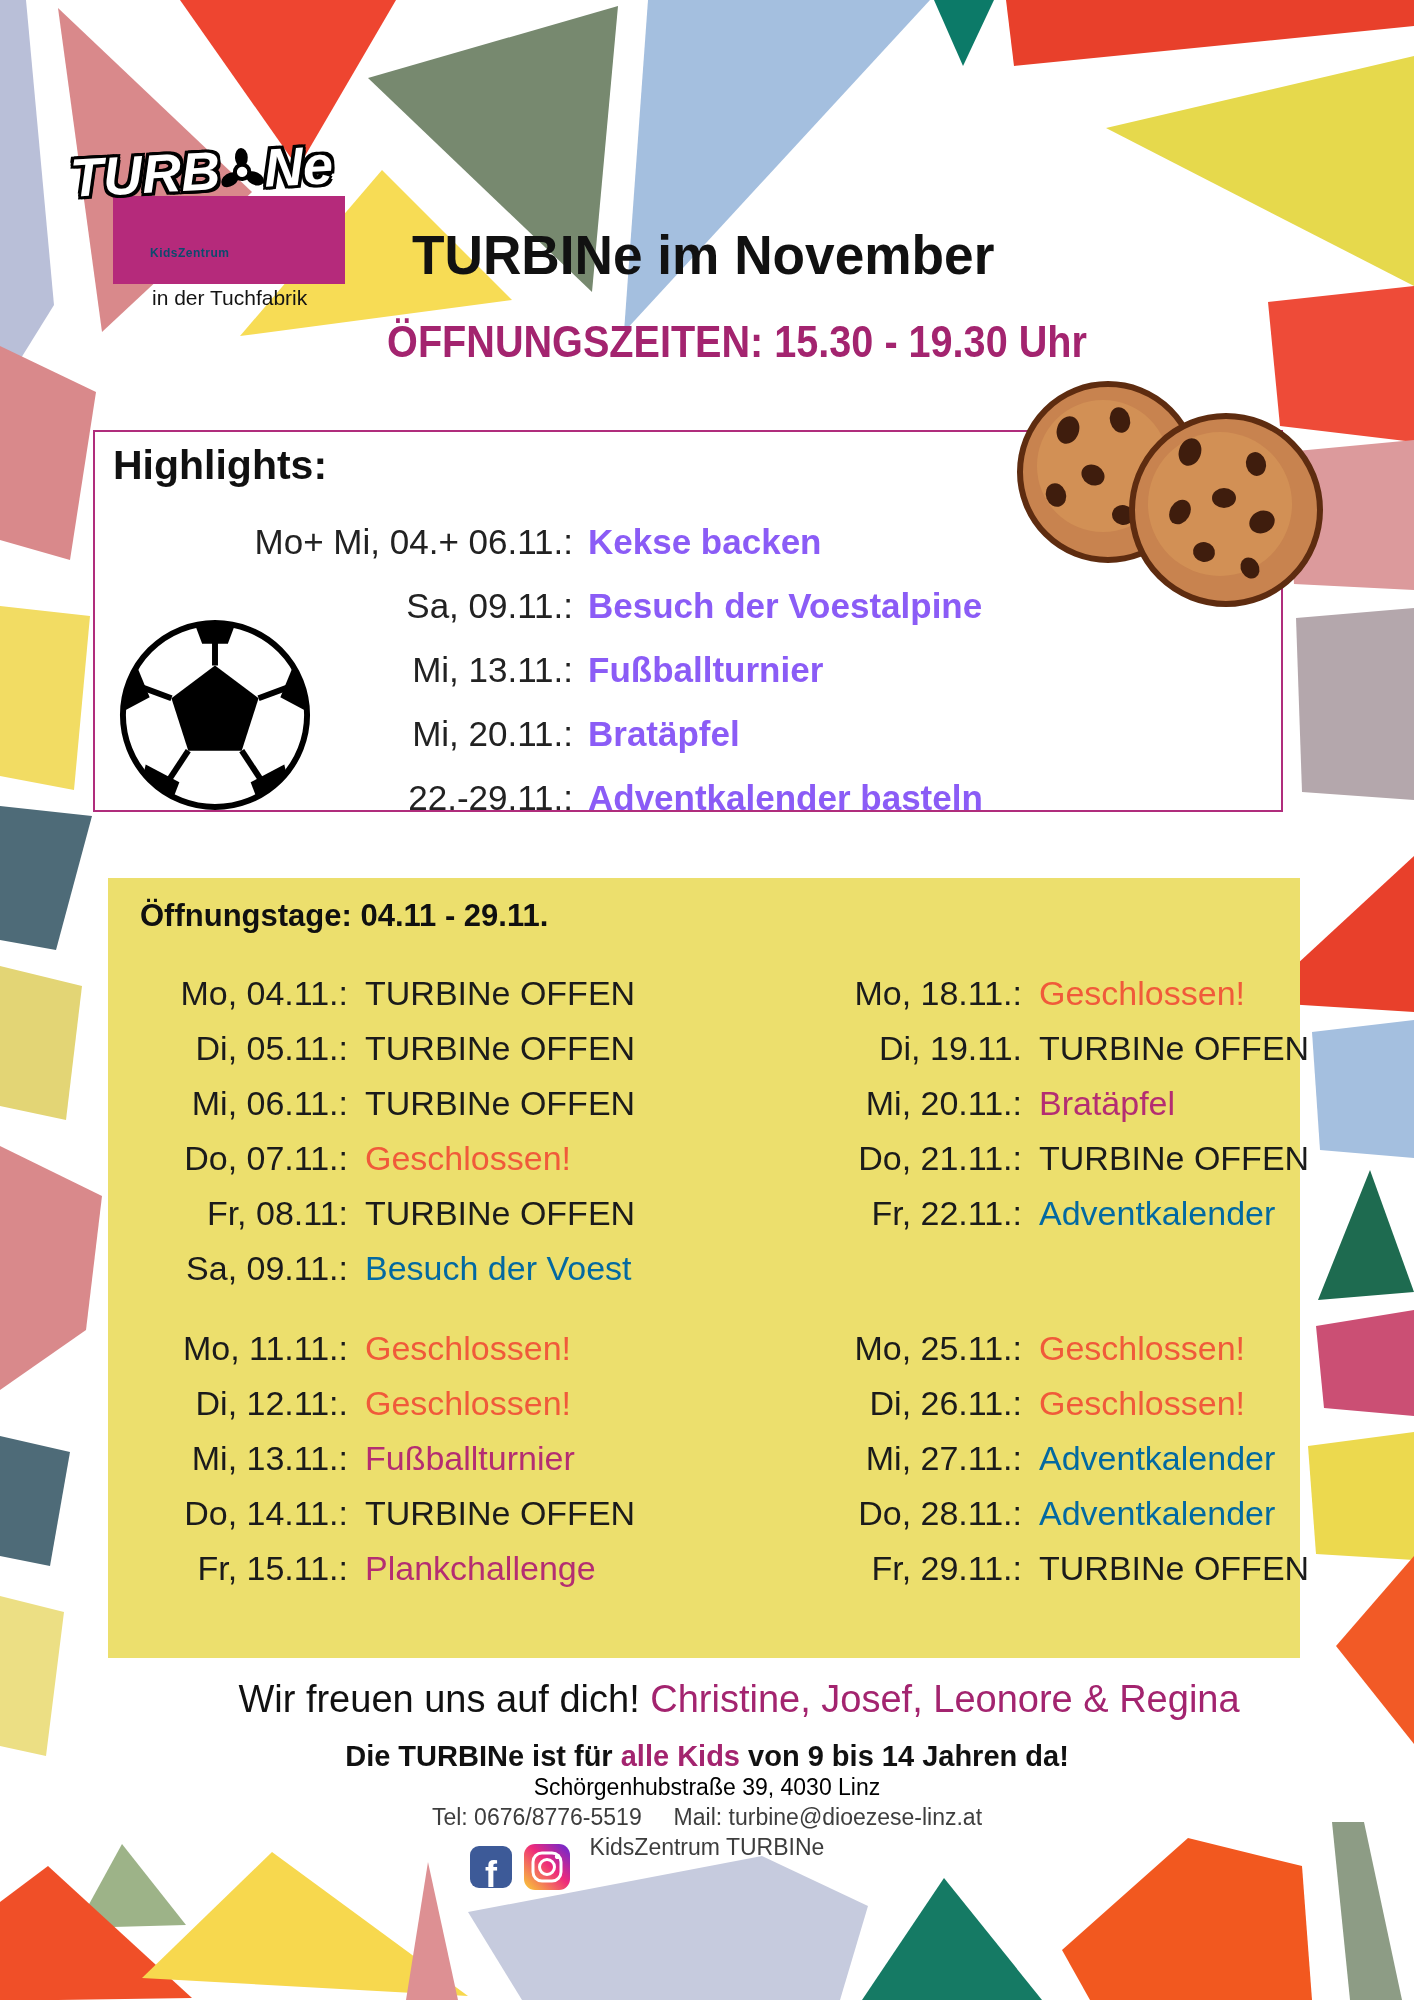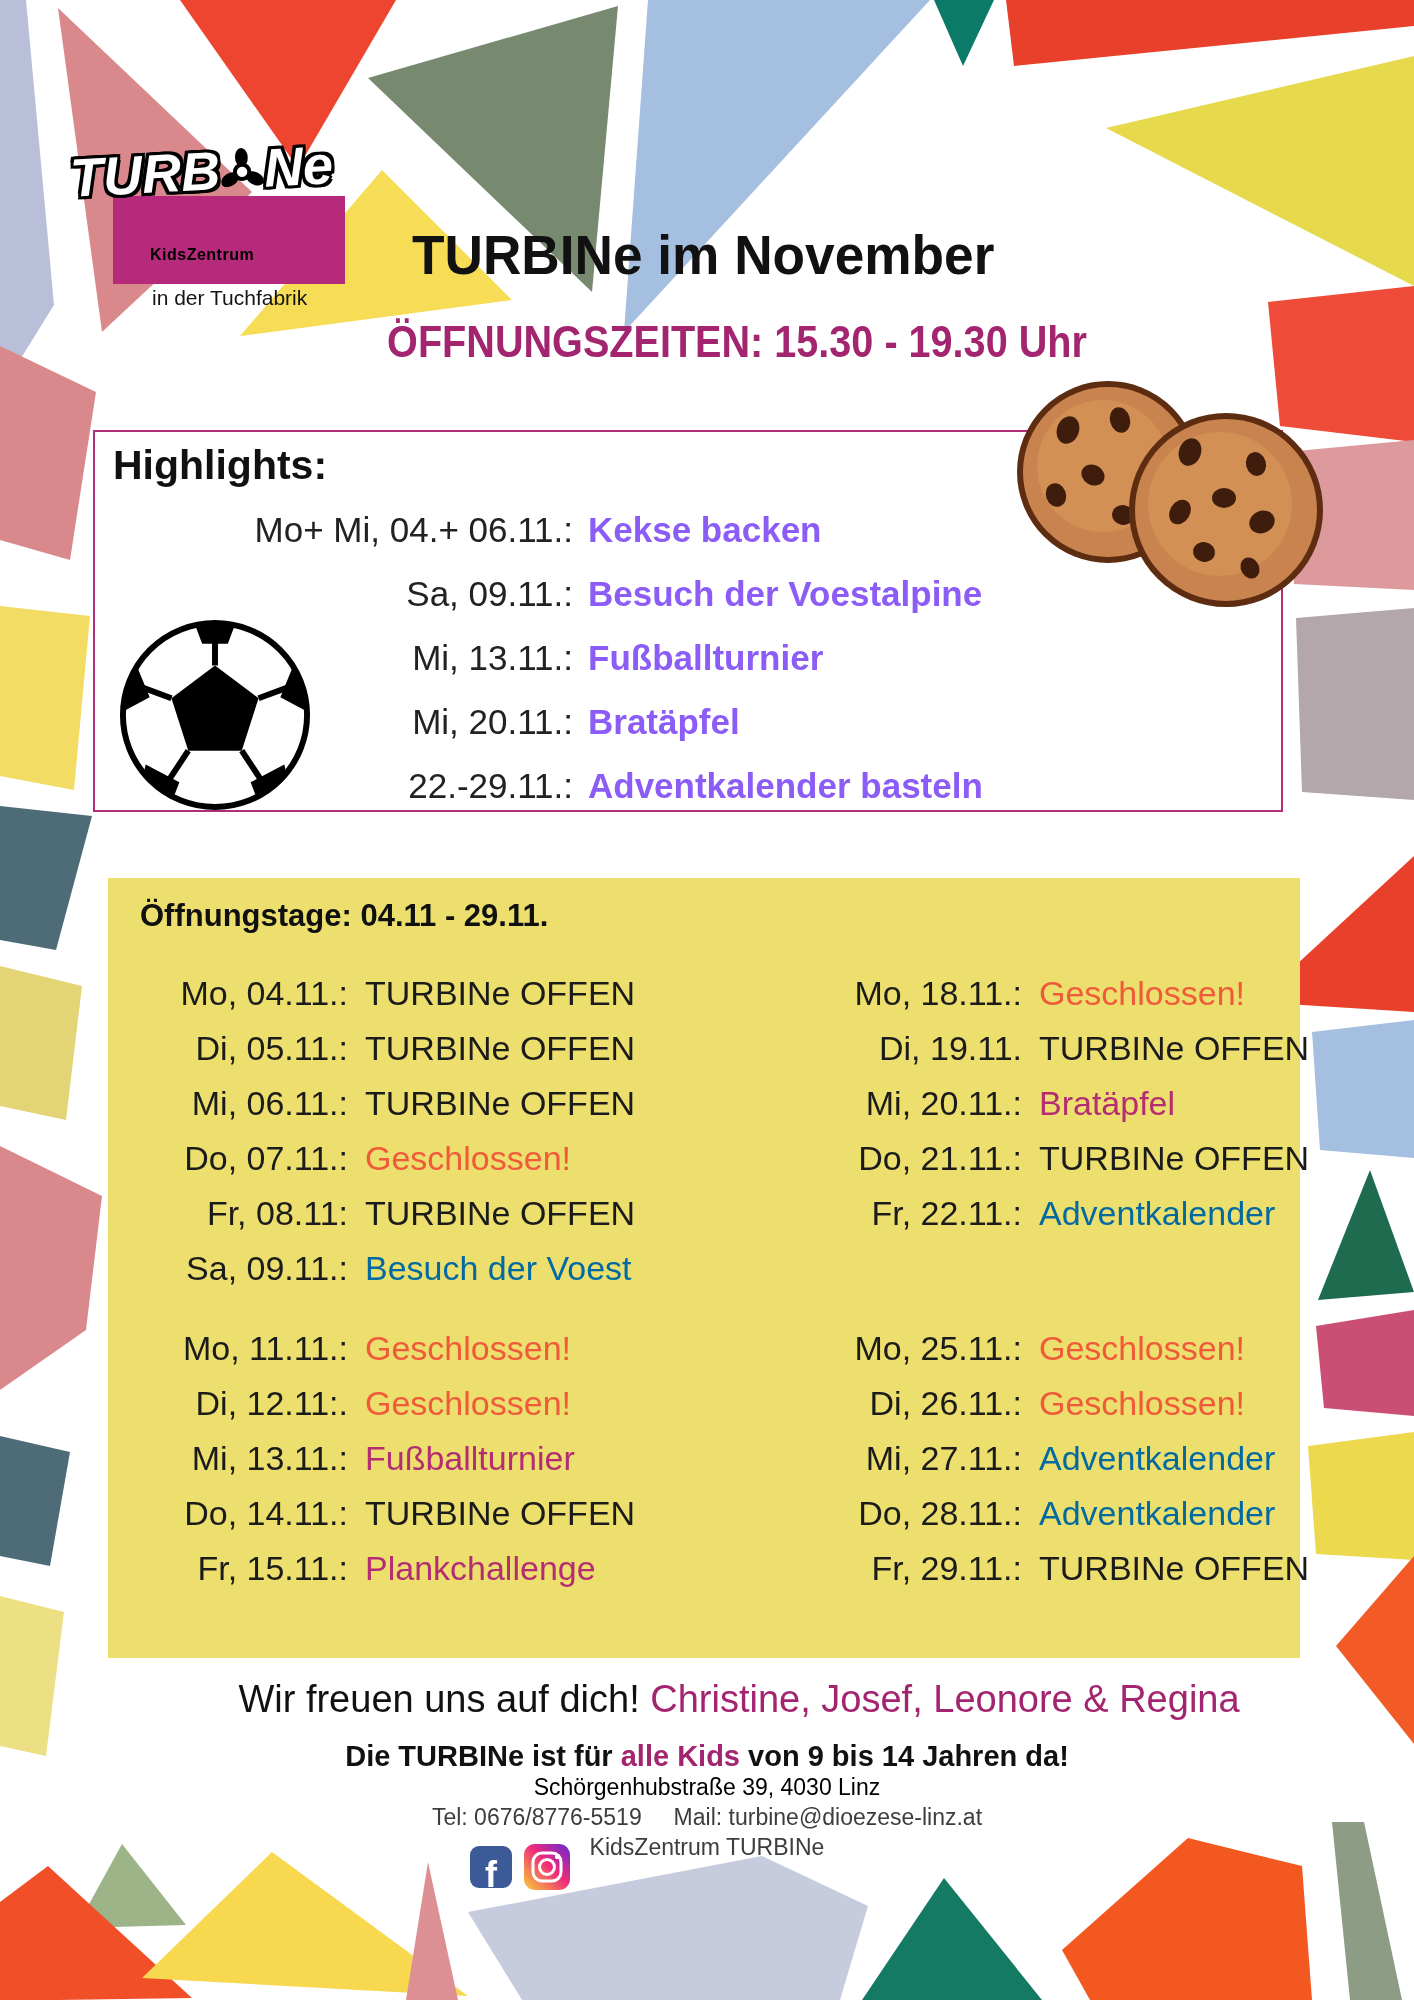--- a/index.html
+++ b/index.html
@@ -8,34 +8,34 @@
   .decor{position:absolute;left:0;top:0;width:1414px;height:2000px;z-index:0;}
   .abs{position:absolute;}
 
   
   .logo-bg{left:113px;top:196px;width:232px;height:88px;background:#b52a7b;z-index:1;}
   .logo-word{left:70px;top:140px;z-index:2;font-size:54px;font-weight:900;font-style:italic;
              color:#fff;white-space:nowrap;transform:rotate(-3deg);
              text-shadow:3px 3px 0 #000,-3px -3px 0 #000,3px -3px 0 #000,-3px 3px 0 #000,
                          0 3px 0 #000,3px 0 0 #000,0 -3px 0 #000,-3px 0 0 #000;}
   .logo-word .pin{display:inline-block;width:48px;height:48px;vertical-align:-8px;margin:0 -2px;}
-  .logo-sub1{left:150px;top:246px;z-index:3;font-size:16px;font-weight:700;color:#000000;letter-spacing:.5px;}
+  .logo-sub1{left:150px;top:246px;z-index:3;font-size:12px;font-weight:700;color:#0c4a6e;letter-spacing:.5px;}
   .logo-sub2{left:152px;top:286px;z-index:3;font-size:21px;color:#141414;}
 
   
   .title{left:412px;top:222px;z-index:2;font-size:56px;font-weight:800;letter-spacing:0;
          transform:scaleX(.95);transform-origin:left;white-space:nowrap;}
   .hours{left:247px;top:316px;width:980px;z-index:2;text-align:center;font-size:45px;font-weight:800;
          color:#a3246f;transform:scaleX(.88);transform-origin:center;white-space:nowrap;}
 
   
   .hl-box{left:93px;top:430px;width:1186px;height:378px;background:#fff;border:2px solid #b02d7c;z-index:1;}
   .hl-head{left:113px;top:442px;z-index:2;font-size:41px;font-weight:800;}
   .hl-rows{left:113px;top:498px;width:1130px;z-index:2;}
-  .hl-row{display:flex;align-items:center;height:64px;}
+  .hl-row{display:flex;align-items:flex-end;height:64px;}
   .hd{width:460px;text-align:right;font-size:35px;color:#222;white-space:nowrap;}
   .he{margin-left:15px;font-size:35px;font-weight:700;color:#8b5cf6;white-space:nowrap;}
   .ball{left:116px;top:616px;width:198px;height:198px;z-index:2;}
   .cookies{left:1008px;top:380px;width:344px;height:238px;z-index:3;}
 
   
   .sched-bg{left:108px;top:878px;width:1192px;height:780px;background:#ecdf6d;z-index:1;}
   .sched-head{left:140px;top:898px;z-index:2;font-size:31px;font-weight:800;color:#101010;}
   .col{z-index:2;top:966px;display:flex;flex-direction:column;}
   .c1{left:130px;width:580px;}

